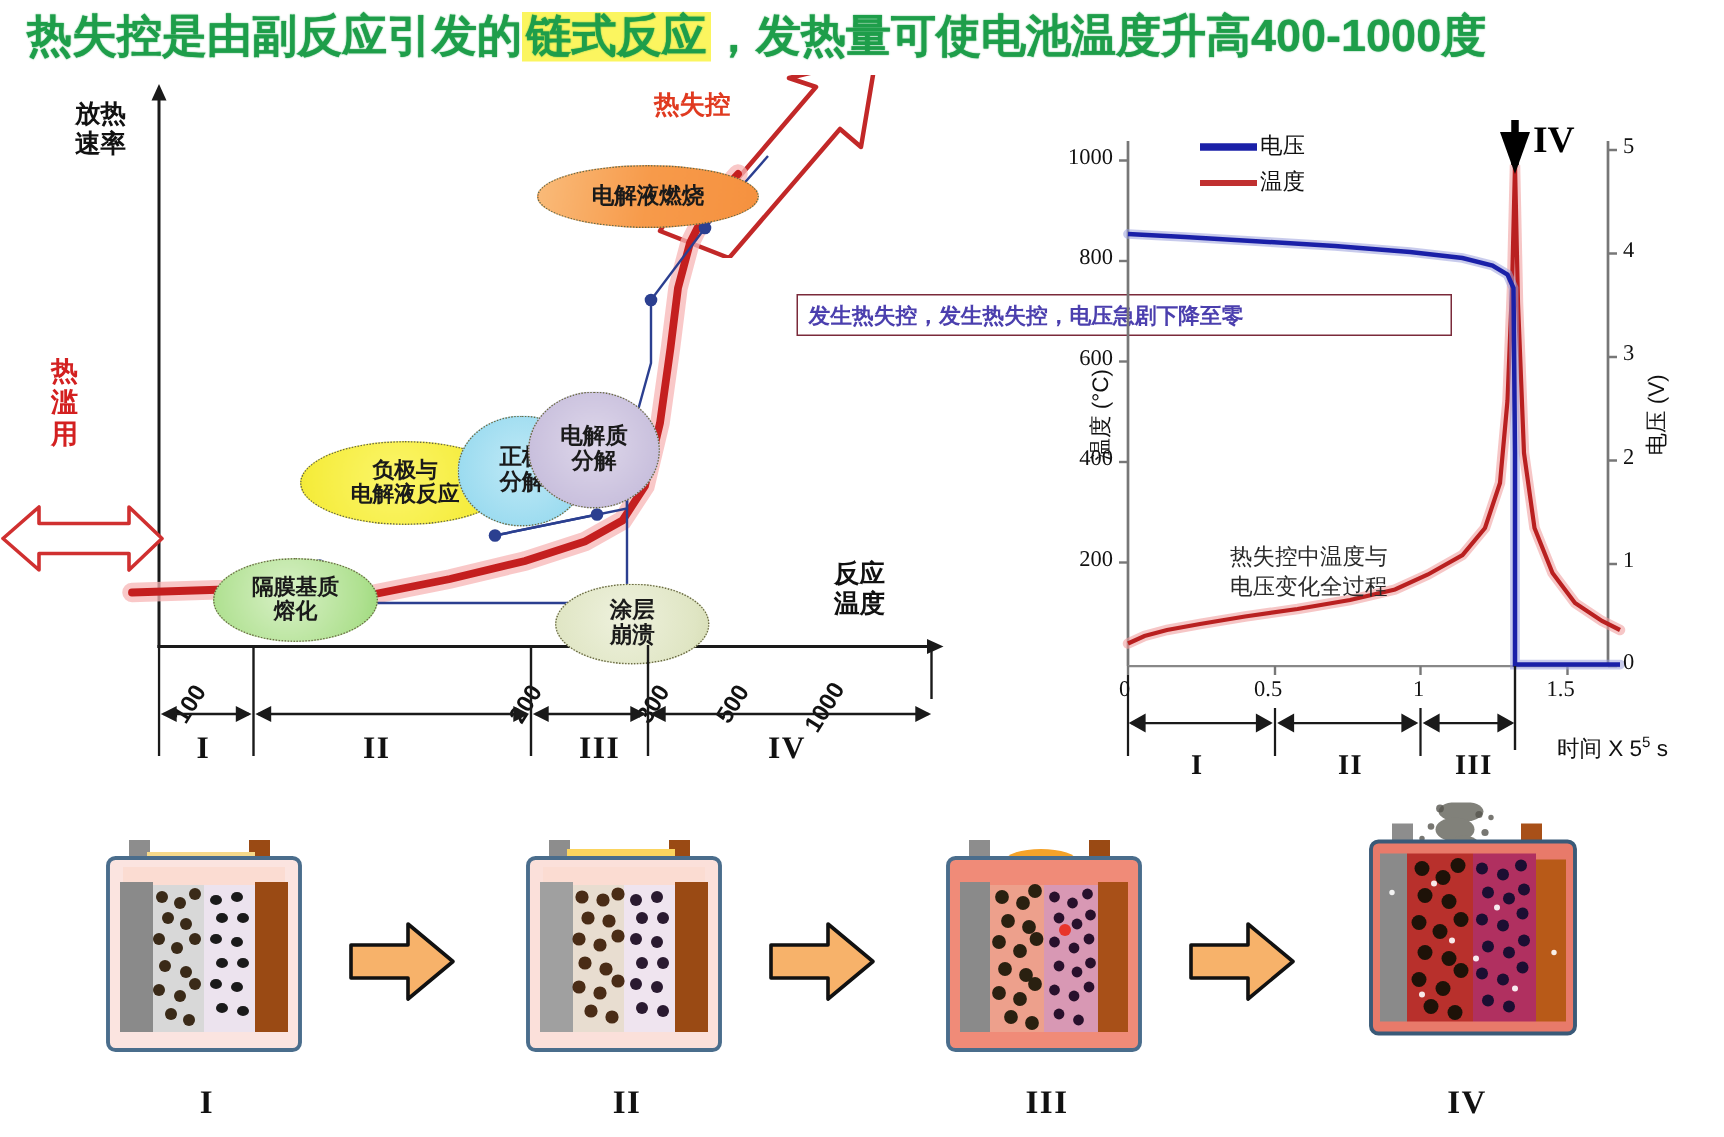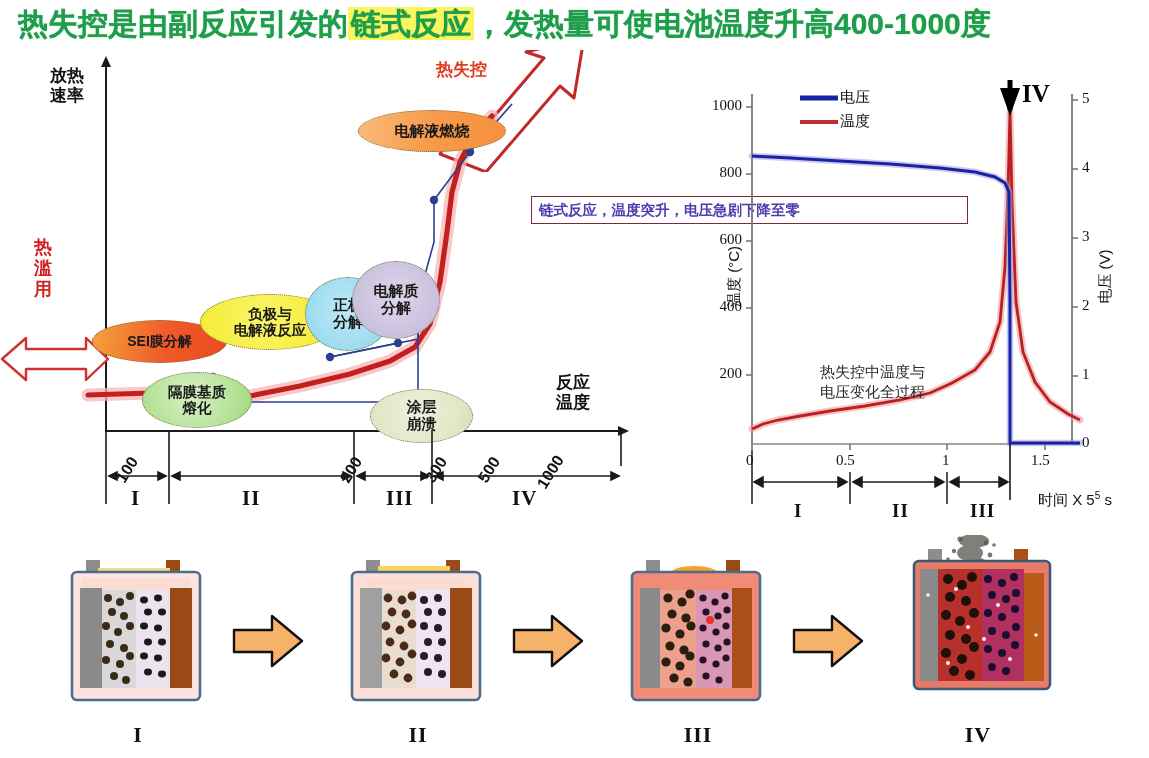--- a/index.html
+++ b/index.html
@@ -218,21 +218,20 @@
       <circle cx="213" cy="325" r="4.2" fill="#2b3f90"></circle>
       <circle cx="213" cy="350" r="4.2" fill="#2b3f90"></circle>
       <circle cx="330" cy="305" r="4.2" fill="#2b3f90"></circle>
       <circle cx="398" cy="291" r="4.2" fill="#2b3f90"></circle>
       <circle cx="418" cy="350" r="4.2" fill="#2b3f90"></circle>
       <circle cx="418" cy="248" r="4.2" fill="#2b3f90"></circle>
       <circle cx="434" cy="148" r="4.2" fill="#2b3f90"></circle>
       <circle cx="470" cy="100" r="4.2" fill="#2b3f90"></circle>
     </svg>
 
-    <div class="ell" id="ell-sei">SEI膜分解</div>
     <div class="ell" id="ell-anode">负极与<br>电解液反应</div>
     <div class="ell" id="ell-cathode">正极<br>分解</div>
     <div class="ell" id="ell-elyte">电解质<br>分解</div>
     <div class="ell" id="ell-burn">电解液燃烧</div>
     <div class="ell" id="ell-sep">隔膜基质<br>熔化</div>
     <div class="ell" id="ell-coat">涂层<br>崩溃</div>
 
     <div class="xtick" style="left:128px; top:416px;">100</div>
     <div class="xtick" style="left:352px; top:416px;">200</div>
     <div class="xtick" style="left:437px; top:416px;">300</div>
@@ -262,21 +261,21 @@
           <polygon points="514,46 506,42 506,50"></polygon>
       </g>
     </svg>
     <div class="stage-label" style="left:131px; top:434px;">I</div>
     <div class="stage-label" style="left:242px; top:434px;">II</div>
     <div class="stage-label" style="left:386px; top:434px;">III</div>
     <div class="stage-label" style="left:512px; top:434px;">IV</div>
   </div>
 
   <div id="anno-box">
-    <span id="anno-text">链式反应，温度突升，电压急剧下降至零</span>
+    <span id="anno-text">发生热失控，发生热失控，电压急剧下降至零</span>
   </div>
 
   <div id="right-chart">
 
     <svg id="rc-svg" viewBox="0 0 459 480">
 
       <line x1="62" y1="42" x2="62" y2="392" stroke="#777" stroke-width="1.8"></line>
       <line x1="382" y1="42" x2="382" y2="392" stroke="#777" stroke-width="1.8"></line>
       <line x1="62" y1="392" x2="390" y2="392" stroke="#888" stroke-width="1.5"></line>
 

